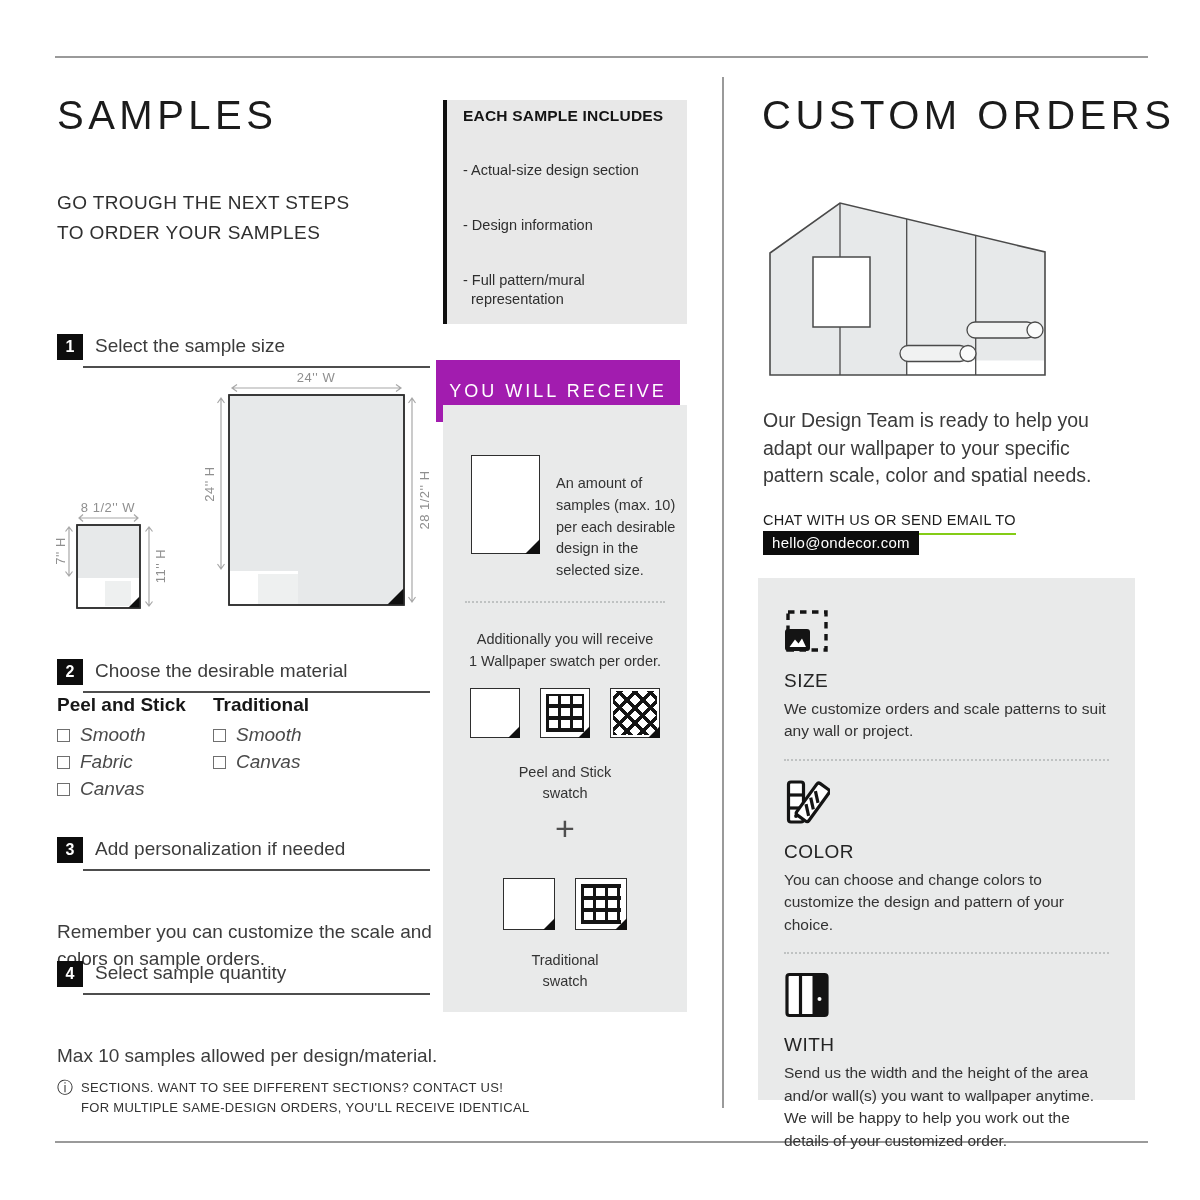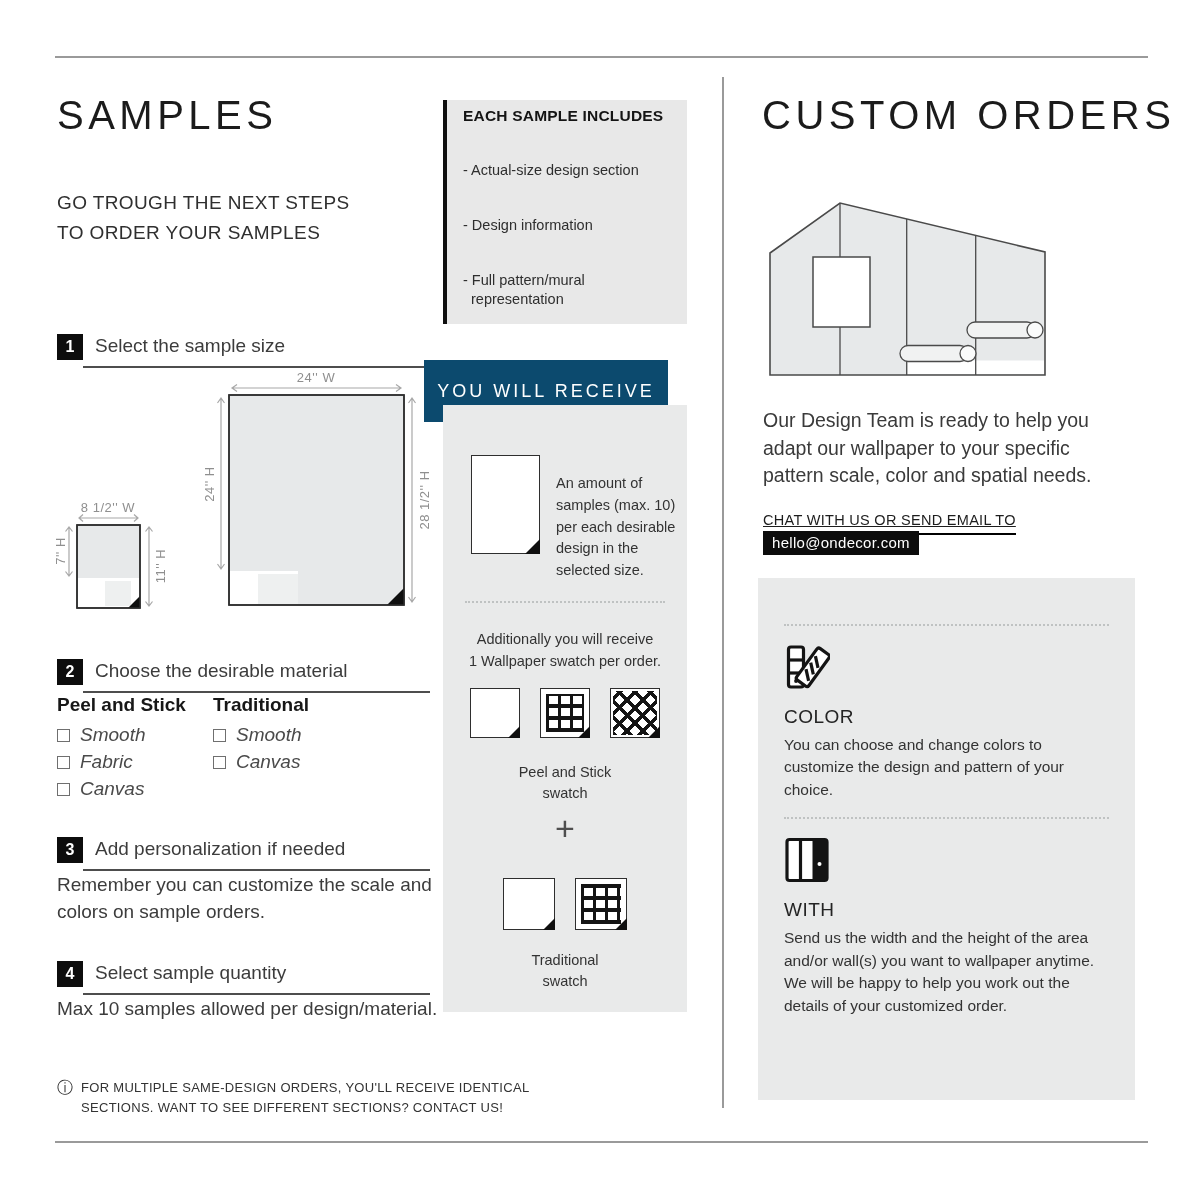--- a/index.html
+++ b/index.html
@@ -13,41 +13,41 @@
   .big-title { position:absolute; font-size:40px; letter-spacing:4.5px; font-weight:400; color:#1b1b1b; white-space:nowrap; }
 
   .subtitle { position:absolute; left:57px; top:188px; font-size:19px; line-height:1.6; letter-spacing:0.4px; color:#2f2f2f; }
 
   
   .step-row { position:absolute; left:57px; width:373px; display:flex; align-items:flex-start; }
   .step-num { width:26px; height:26px; background:#0d0d0d; color:#fff; font-size:16px; font-weight:700;
               display:flex; align-items:center; justify-content:center; flex:0 0 26px; }
   .step-label { flex:1; border-bottom:2px solid #4d4d4d; padding:1px 0 9px 12px; font-size:19px; color:#3c3c3c; }
 
-  .para { position:absolute; left:57px; font-size:19px; line-height:1.42; color:#3c3c3c; }
+  .para { position:absolute; left:57px; font-size:19px; line-height:1.42; color:#3c3c3c;margin-top:47px; }
 
   
   .mat-col { position:absolute; top:694px; }
   .mat-head { font-size:19px; font-weight:700; color:#171717; margin-bottom:8px; }
   .check-item { display:flex; align-items:center; font-size:19px; color:#4a4a4a; margin-bottom:5px; cursor:default;font-style:italic; }
   .cb { display:inline-block; width:13px; height:13px; border:1.5px solid #6f6f6f; margin-right:10px; background:#fff; flex:0 0 13px; }
 
   
   .footnote { position:absolute; left:57px; top:1078px; width:480px; display:flex; gap:8px; }
   .fn-icon { font-size:16px; color:#2c2c2c; line-height:1.3; }
   .fn-text { font-size:13px; letter-spacing:0.3px; line-height:1.5; color:#333; }
 
   
   .includes-box { position:absolute; left:443px; top:100px; width:244px; min-height:128px;
                   background:#e8e8e8; border-left:4px solid #0f0f0f; padding:7px 12px 14px 16px; }
   .includes-head { font-size:15.5px; font-weight:700; color:#141414; margin-bottom:7px; letter-spacing:0.2px; }
   .includes-item { font-size:14.5px; color:#2e2e2e; line-height:1.32; padding-left:8px; text-indent:-8px;margin-top:36px; }
 
   
-  .receive-bar { position:absolute; left:424px; top:360px; width:244px; height:62px; background:#0c4a6e;
+  .receive-bar { position:absolute; left:436px; top:360px; width:244px; height:62px; background:#a21caf;
                  color:#fff; display:flex; align-items:center; justify-content:center;
                  font-size:18px; letter-spacing:3px; }
   .receive-panel { position:absolute; left:443px; top:405px; width:244px; height:607px; background:#e9eaea; }
 
   .paper { position:absolute; left:28px; top:50px; width:69px; height:99px; background:#fff; border:1.5px solid #2e2e2e; }
   .corner:after { content:""; position:absolute; right:-1px; bottom:-1px; width:0; height:0;
                   border-style:solid; border-width:0 0 15px 15px; border-color:transparent transparent #0f0f0f transparent; }
   .amount-text { position:absolute; left:113px; top:68px; width:124px; font-size:14.5px; line-height:1.5; color:#333; }
 
   .dotsep { border-top:2px dotted #bfc2c2; }
@@ -66,21 +66,21 @@
   .pat-cross { position:absolute; inset:2px;
       background:
         repeating-linear-gradient(45deg, #141414 0 3.5px, transparent 3.5px 11px),
         repeating-linear-gradient(-45deg, #141414 0 3.5px, transparent 3.5px 11px); }
   .swatch-label { position:absolute; left:0; right:0; text-align:center; font-size:14.5px; line-height:1.45; color:#333; }
   .plus-sign { position:absolute; left:0; right:0; top:404px; text-align:center; font-size:34px; font-weight:300; color:#4f4f4f; }
 
   
   .intro { position:absolute; left:763px; top:407px; width:368px; font-size:19.5px; line-height:1.42; color:#3a3a3a; }
   .chat-label { position:absolute; left:763px; top:512px; font-size:14.5px; letter-spacing:0.3px; color:#1d1d1d;
-                border-bottom:2px solid #000000; padding-bottom:5px;text-decoration:underline; }
+                border-bottom:2px solid #84cc16; padding-bottom:5px; }
   .email-badge { position:absolute; left:763px; top:531px; background:#0c0c0c; color:#fff; font-size:15px;
                  padding:3px 9px 4px 9px; letter-spacing:0.3px; cursor:pointer; }
 
   .custom-panel { position:absolute; left:758px; top:578px; width:377px; height:522px; background:#e9eaea; padding:30px 26px 20px 26px; }
   .feature-icon { margin-bottom:12px; }
   .feature-head { font-size:19px; color:#242424; letter-spacing:0.5px; margin-bottom:6px; }
   .feature-text { font-size:15.5px; line-height:1.45; color:#333; max-width:330px; }
   .feature-sep { margin:16px 0 18px 0; }
 
   .dim-label { fill:#8f8f8f; font-size:13px; letter-spacing:0.5px; font-family:"Liberation Sans", sans-serif; }
@@ -178,22 +178,22 @@
 
   <div class="step-row" style="top:961px;">
     <div class="step-num">4</div>
     <div class="step-label">Select sample quantity</div>
   </div>
   <div class="para" style="top:996px; width:390px;">Max 10 samples allowed per design/material.</div>
 
   <div class="footnote">
     <span class="fn-icon">ⓘ</span>
     <div class="fn-text">
+      <div>SECTIONS. WANT TO SEE DIFFERENT SECTIONS? CONTACT US!</div>
       <div>FOR MULTIPLE SAME-DESIGN ORDERS, YOU'LL RECEIVE IDENTICAL</div>
-      <div>SECTIONS. WANT TO SEE DIFFERENT SECTIONS? CONTACT US!</div>
     </div>
   </div>
 
   <div class="includes-box">
     <div class="includes-head">EACH SAMPLE INCLUDES</div>
     <div class="includes-item">- Actual-size design section</div>
     <div class="includes-item">- Design information</div>
     <div class="includes-item">- Full pattern/mural representation</div>
   </div>
 
@@ -256,20 +256,31 @@
     <path d="M15,178 L15,56 L85,6 L290,55 L290,178 Z" fill="none" stroke="#4a4a4a" stroke-width="1.6"></path>
   </svg>
 
   <div class="intro">Our Design Team is ready to help you adapt our wallpaper to your specific pattern scale, color and spatial needs.</div>
 
   <div class="chat-label">CHAT WITH US OR SEND EMAIL TO</div>
   <div class="email-badge">hello@ondecor.com</div>
 
   <div class="custom-panel">
 
+    <div>
+      <div class="feature-icon">
+        <svg width="46" height="46" viewBox="0 0 46 46">
+          <rect x="4" y="4" width="38" height="38" fill="none" stroke="#141414" stroke-width="3.4" stroke-dasharray="6.5 5.5"></rect>
+          <rect x="1" y="21" width="25" height="22" rx="3" fill="#141414"></rect>
+          <path d="M5.5 39 L11 31.5 L14.5 35.5 L18 30.5 L22 39 Z" fill="#ffffff"></path>
+        </svg>
+      </div>
+      <div class="feature-head">SIZE</div>
+      <div class="feature-text">We customize orders and scale patterns to suit any wall or project.</div>
+    </div>
 
     <div class="dotsep feature-sep"></div>
 
     <div>
       <div class="feature-icon">
         <svg width="46" height="46" viewBox="0 0 46 46">
           <g fill="none" stroke="#141414" stroke-width="3.2" stroke-linejoin="round">
             <rect x="4.5" y="3" width="15" height="40" rx="2.5" fill="#ffffff"></rect>
             <line x1="4.5" y1="16" x2="19.5" y2="16"></line>
             <line x1="4.5" y1="29" x2="19.5" y2="29"></line>

